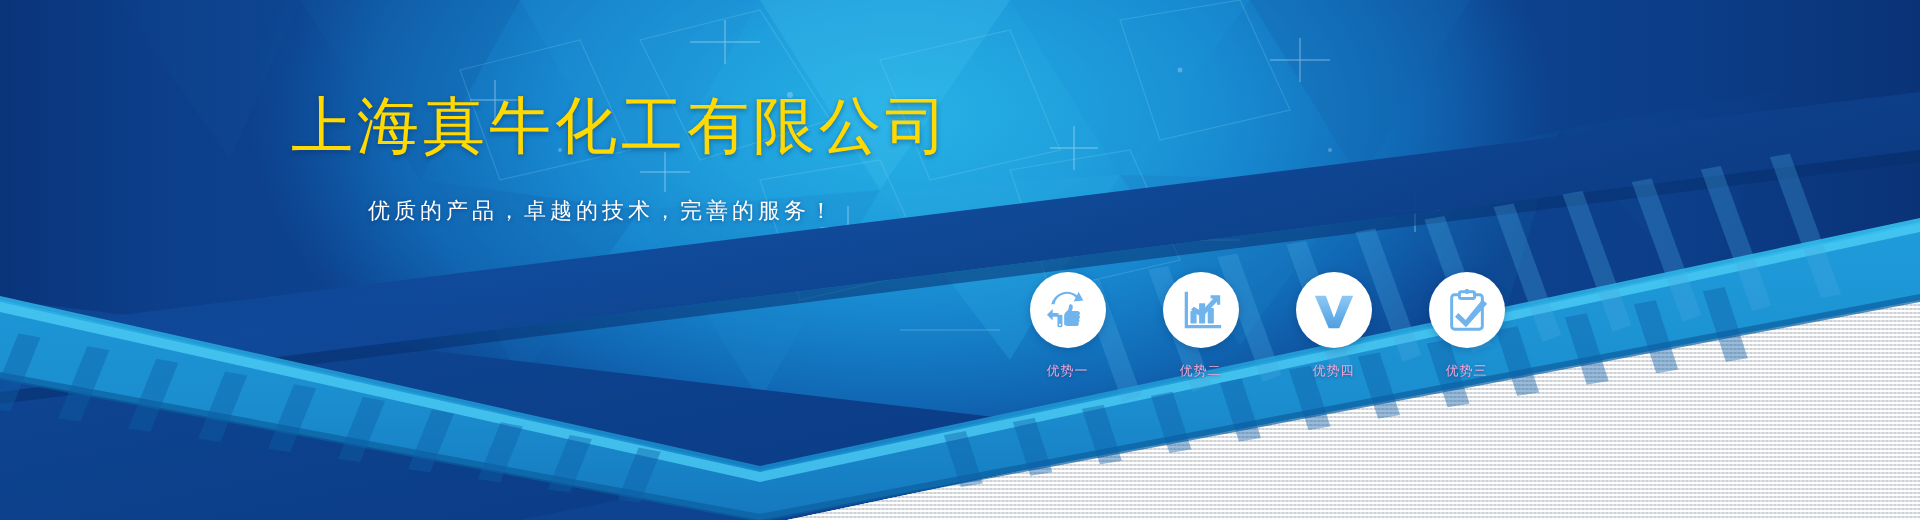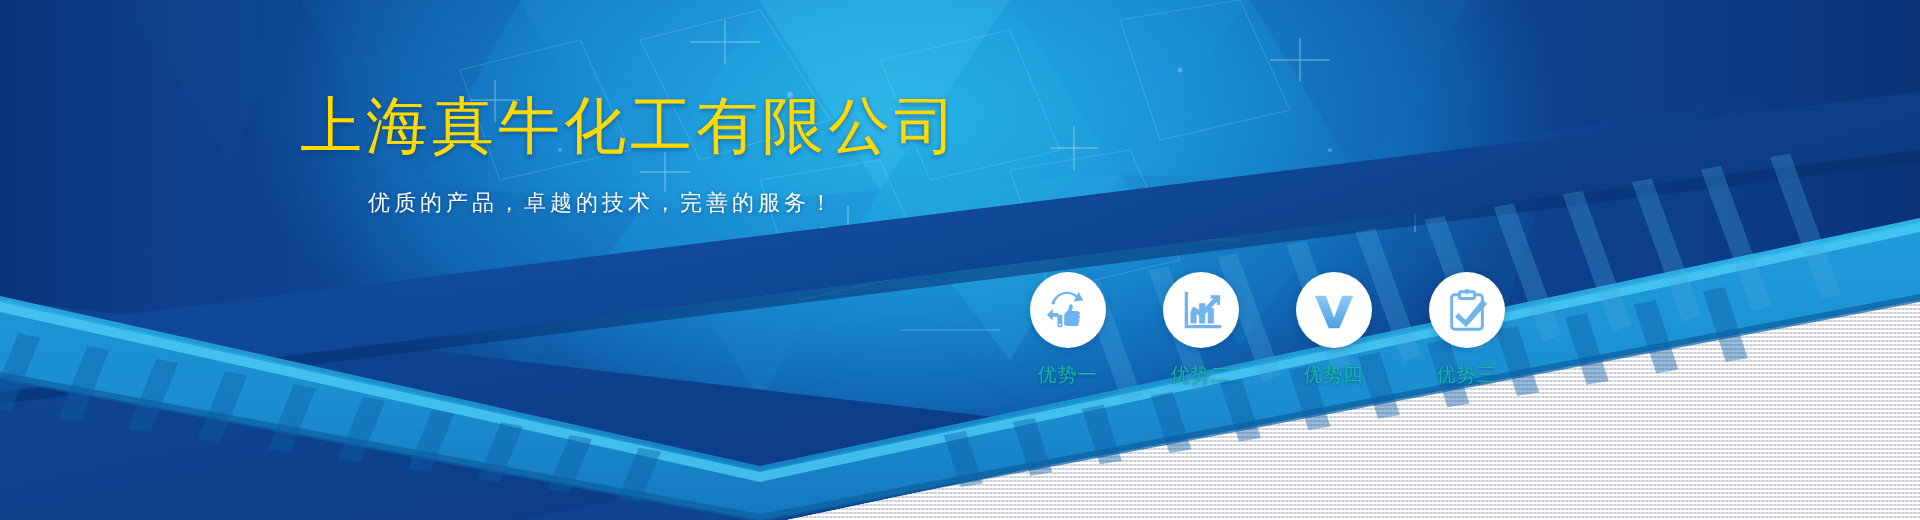--- a/index.html
+++ b/index.html
@@ -72,33 +72,33 @@
       repeating-linear-gradient(90deg,
         rgba(255,255,255,0.95) 0px, rgba(255,255,255,0.95) 2px,
         rgba(196,201,208,0.55) 2px, rgba(196,201,208,0.55) 4px);
   }
 
   
   .content { position:absolute; inset:0; }
 
   .title {
     position:absolute;
-    left:300px; top:92px;
+    left:291px; top:92px;
     font-size:62px;
     font-weight:normal;
     letter-spacing:4px;
     color:#ffd900;
     text-shadow:0 2px 5px rgba(8,40,95,0.45);
     white-space:nowrap;
     line-height:1.1;
   }
 
   .subtitle {
     position:absolute;
-    left:368px; top:188px;
+    left:368px; top:196px;
     font-size:22px;
     letter-spacing:4px;
     color:#ffffff;
     text-shadow:0 1px 4px rgba(8,40,95,0.5);
     white-space:nowrap;
   }
 
   .features {
     position:absolute;
     left:1025px; top:272px;
@@ -117,23 +117,23 @@
     border-radius:50%;
     background:#ffffff;
     display:flex;
     align-items:center;
     justify-content:center;
     box-shadow:0 2px 8px rgba(7,38,92,0.28);
   }
   .feature-circle svg { display:block; }
   .feature-label {
     margin-top:14px;
-    font-size:19px;
+    font-size:13px;
     letter-spacing:1px;
-    color:#14b8a6;
+    color:#f9a8d4;
     text-shadow:0 1px 3px rgba(8,40,95,0.55);
     white-space:nowrap;
   }
 </style>
 </head>
 <body>
 
 <div id="banner">
 
   <div class="bg-layer bg-glow"></div>

